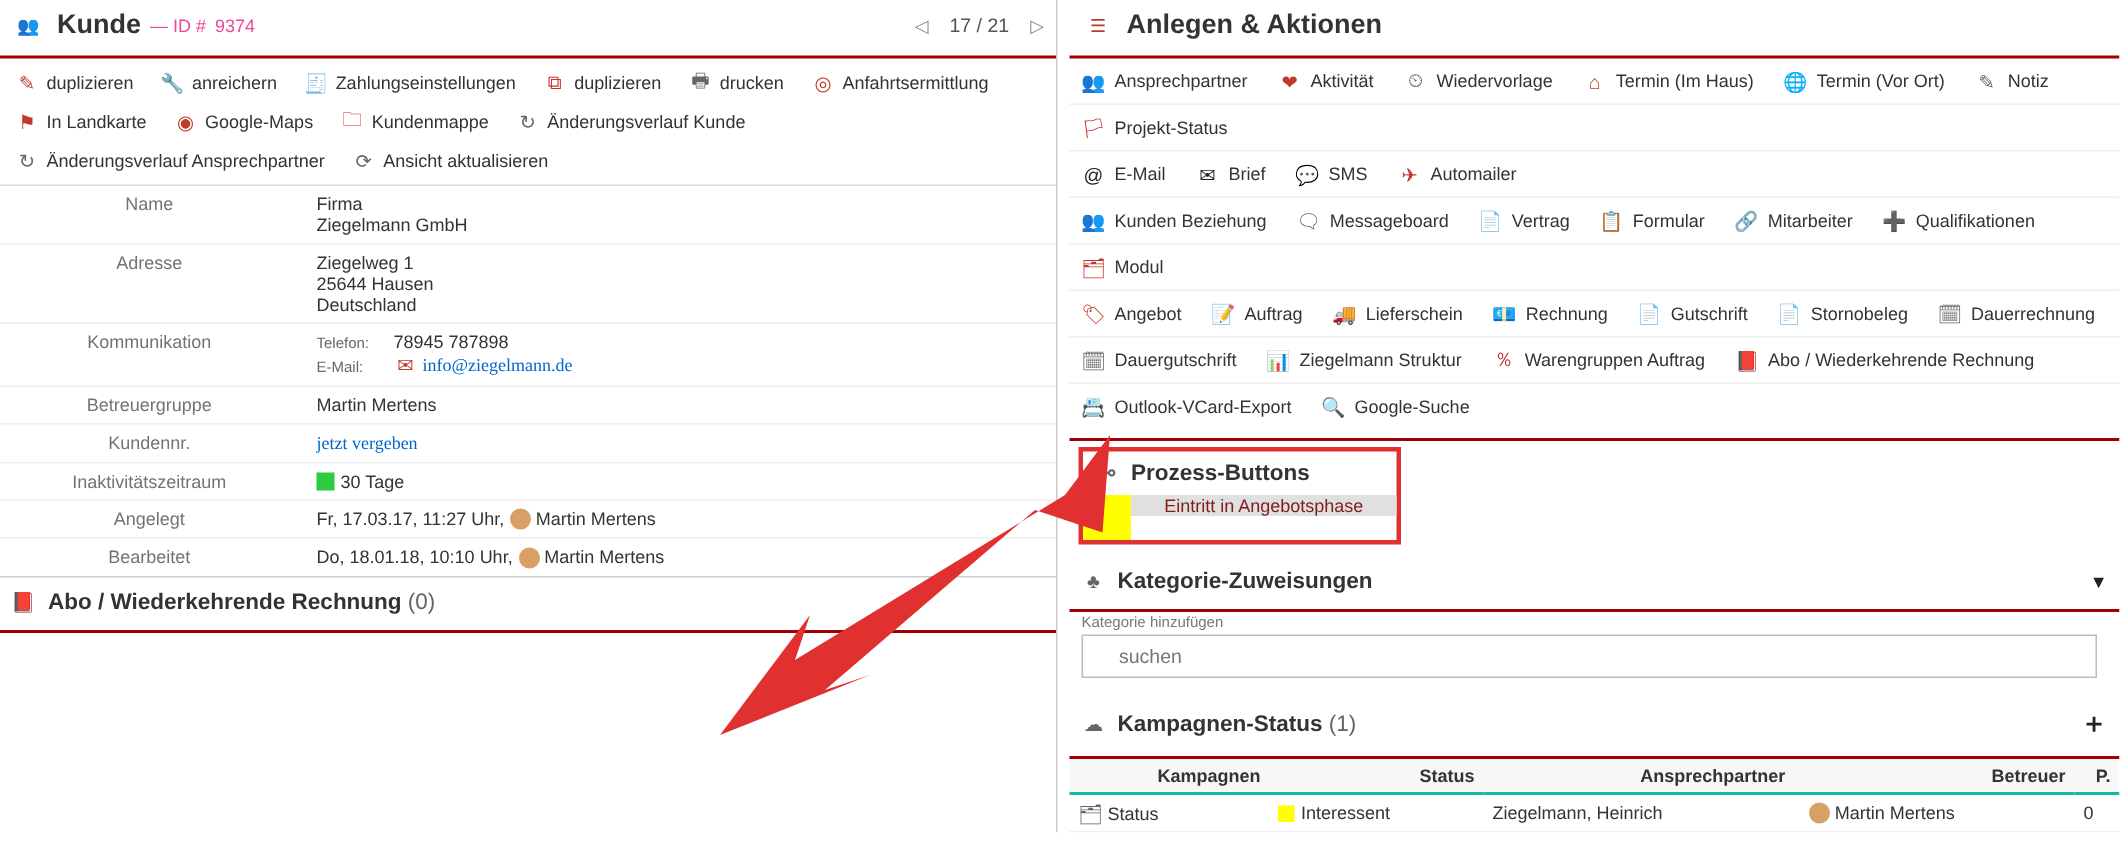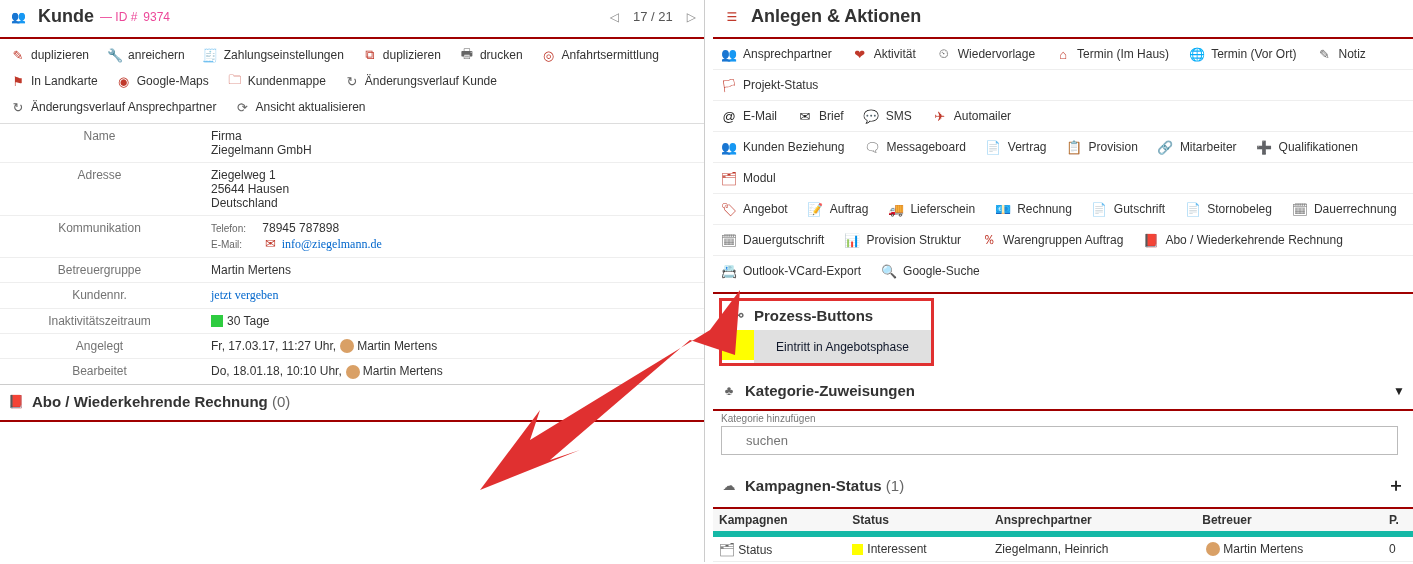--- a/index.html
+++ b/index.html
@@ -40,28 +40,28 @@
   .section .chev { margin-left:auto; font-size:12px; color:#222; }
 
   .action-grid { display:flex; flex-wrap:wrap; padding:4px 6px; gap:4px 16px; border-bottom:1px solid #eee;}
   .action-grid.last { border-bottom:2px solid #a00000; padding-bottom:10px;}
   .ag-item { display:inline-flex; align-items:center; gap:6px; padding:3px 2px; font-size:12px; cursor:pointer; white-space:nowrap;}
 
   .process-box { border:3px solid #e03030; margin:4px 6px 8px 6px; padding:0; width:215px;}
   .process-hdr { display:flex; align-items:center; gap:8px; padding:6px 8px; font-size:15px; font-weight:bold;}
   .process-btn-row { display:flex; }
   .yellow-sq { width:32px; height:30px; background:#ffff00;}
-  .process-btn { flex:1; background:#e0e0e0; display:flex; align-items:center; justify-content:center; font-size:12px; color:#0f172a; cursor:pointer; height:33px;}
+  .process-btn { flex:1; background:#e0e0e0; display:flex; align-items:center; justify-content:center; font-size:12px; color:#7f1d1d; cursor:pointer; height:14px;}
 
   .kat-input-wrap { padding:2px 8px 10px 8px; }
   .kat-lbl { font-size:10px; color:#777; margin-bottom:2px;}
   .kat-input { width:99%; border:1px solid #bbb; padding:6px 24px; font-size:13px; color:#999;}
 
   .tbl { width:100%; border-collapse:collapse; font-size:12px;}
-  .tbl th { text-align:left; font-weight:bold; padding:4px 6px; border-bottom:6px solid #14b8a6; background:#f7f7f7;}
+  .tbl th { text-align:right; font-weight:bold; padding:4px 6px; border-bottom:2px solid #14b8a6; background:#f7f7f7;}
   .tbl td { padding:4px 6px; border-bottom:1px solid #eee;}
   .sq-y { display:inline-block; width:11px; height:11px; background:#ffff00; vertical-align:middle; margin-right:4px;}
 
   .arrow-overlay { position:absolute; left:480px; top:290px; pointer-events:none; z-index:50;}
   .wrap { position:relative; }
 </style>
 </head>
 <body>
 
 <div class="wrap">
@@ -239,21 +239,21 @@
           <div class="ag-item">
             <span class="ic ic-grey">🗨</span>
             <span>Messageboard</span>
           </div>
           <div class="ag-item">
             <span class="ic ic-red">📄</span>
             <span>Vertrag</span>
           </div>
           <div class="ag-item">
             <span class="ic ic-red">📋</span>
-            <span>Provision</span>
+            <span>Formular</span>
           </div>
           <div class="ag-item highlight">
             <span class="ic ic-green">🔗</span>
             <span>Mitarbeiter</span>
           </div>
           <div class="ag-item">
             <span class="ic ic-dark">➕</span>
             <span>Qualifikationen</span>
           </div>
         </div>
@@ -293,21 +293,21 @@
             <span>Dauerrechnung</span>
           </div>
         </div>
     <div class="action-grid" id="ag7">
           <div class="ag-item">
             <span class="ic ic-grey">🗓</span>
             <span>Dauergutschrift</span>
           </div>
           <div class="ag-item">
             <span class="ic ic-red">📊</span>
-            <span>Provision Struktur</span>
+            <span>Ziegelmann Struktur</span>
           </div>
           <div class="ag-item">
             <span class="ic ic-red">％</span>
             <span>Warengruppen Auftrag</span>
           </div>
           <div class="ag-item">
             <span class="ic ic-red">📕</span>
             <span>Abo / Wiederkehrende Rechnung</span>
           </div>
         </div>

